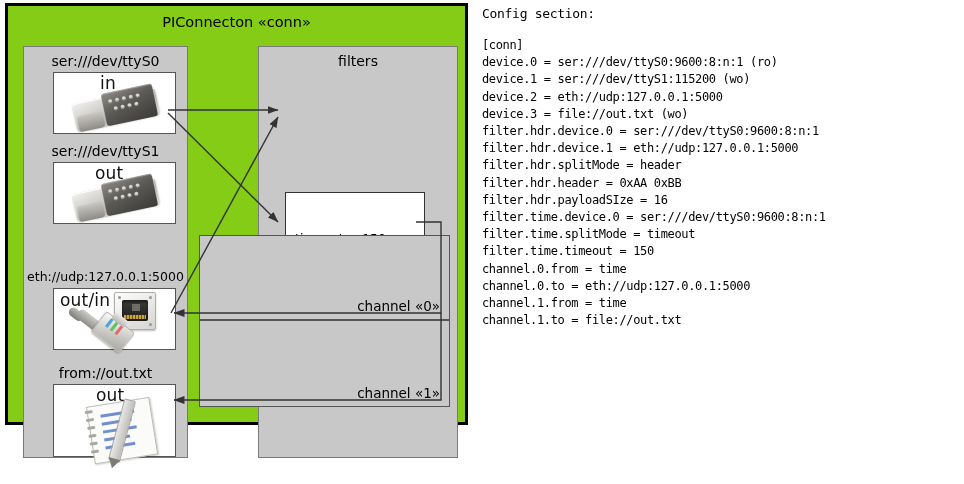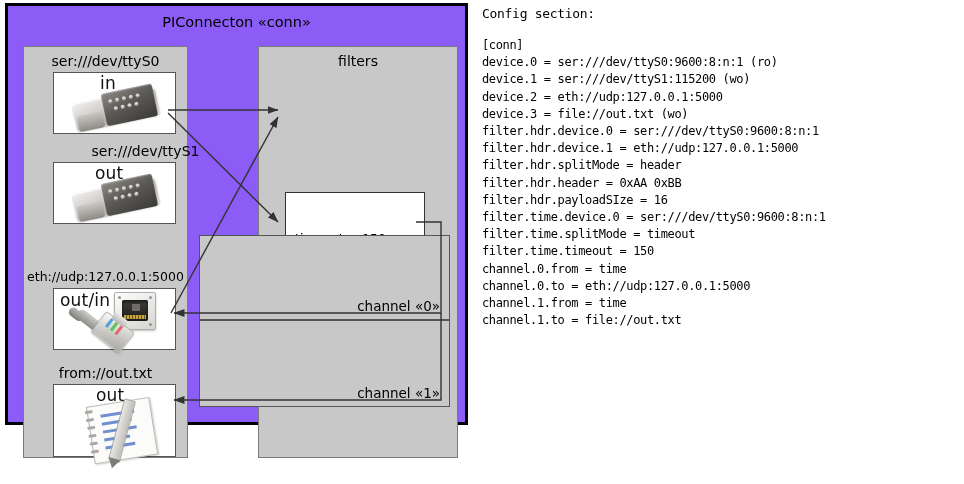--- a/index.html
+++ b/index.html
@@ -2,21 +2,21 @@
 <html><head>
 <meta charset="utf-8">
 <style>
   html,body{margin:0;padding:0;background:#ffffff;}
   body{width:964px;height:484px;position:relative;overflow:hidden;
        font-family:"DejaVu Sans","Liberation Sans",sans-serif;
        -webkit-font-smoothing:antialiased;}
 
   
   #outer-frame{position:absolute;left:5px;top:3px;width:463px;height:422px;
-               background:#8b5cf6;border:3px solid #000000;box-sizing:border-box;}
+               background:#84cc16;border:3px solid #000000;box-sizing:border-box;}
   #component-title{position:absolute;left:0;top:8px;width:100%;text-align:center;
                    font-size:14.5px;color:#000;}
 
   
   .panel{position:absolute;background:#c8c8c8;border:1px solid #7a7a7a;box-sizing:border-box;}
   #devices-panel{left:15px;top:40px;width:165px;height:412px;}
   #filters-panel{left:250px;top:40px;width:200px;height:412px;}
   #filters-title{position:absolute;left:0;top:6px;width:100%;text-align:center;font-size:14px;color:#000;}
 
   
@@ -112,21 +112,21 @@
             <i style="left:21px;top:1px"></i>
             <i style="left:28px;top:1px"></i>
           <i style="left:4px;top:9px"></i>
             <i style="left:11px;top:9px"></i>
             <i style="left:18px;top:9px"></i>
             <i style="left:25px;top:9px"></i>
         </span>
       </span>
     </div>
 
-    <div class="dev-label" style="top:96px;padding-left:40px;">ser:///dev/ttyS1</div>
+    <div class="dev-label" style="top:96px;">ser:///dev/ttyS1</div>
     <div class="dev-box" style="left:29px;top:115px;width:123px;height:62px;">
       <div class="dev-io" style="left:41px;top:0px;">out</div>
       <span class="icon-serial" style="left:20px;top:16px;">
         <span class="ser-body"></span>
           <span class="ser-tail"></span>
           <span class="ser-shell"></span>
         <span class="ser-pins">
           <i style="left:0;top:1px"></i>
             <i style="left:7px;top:1px"></i>
             <i style="left:14px;top:1px"></i>

